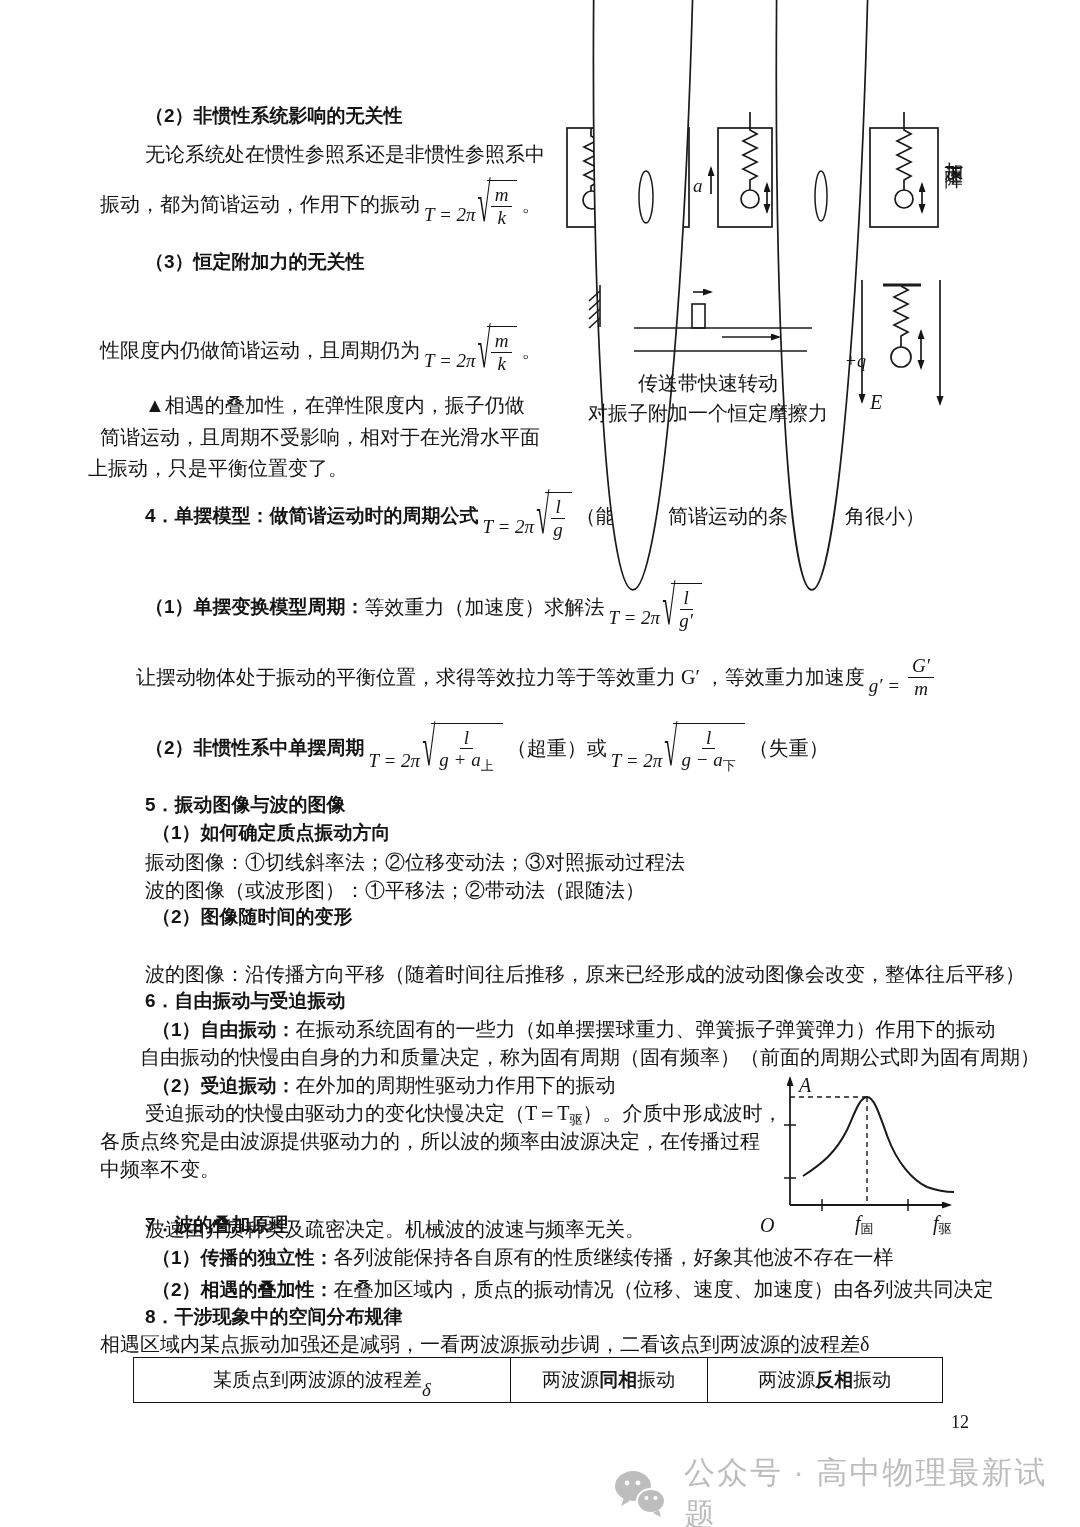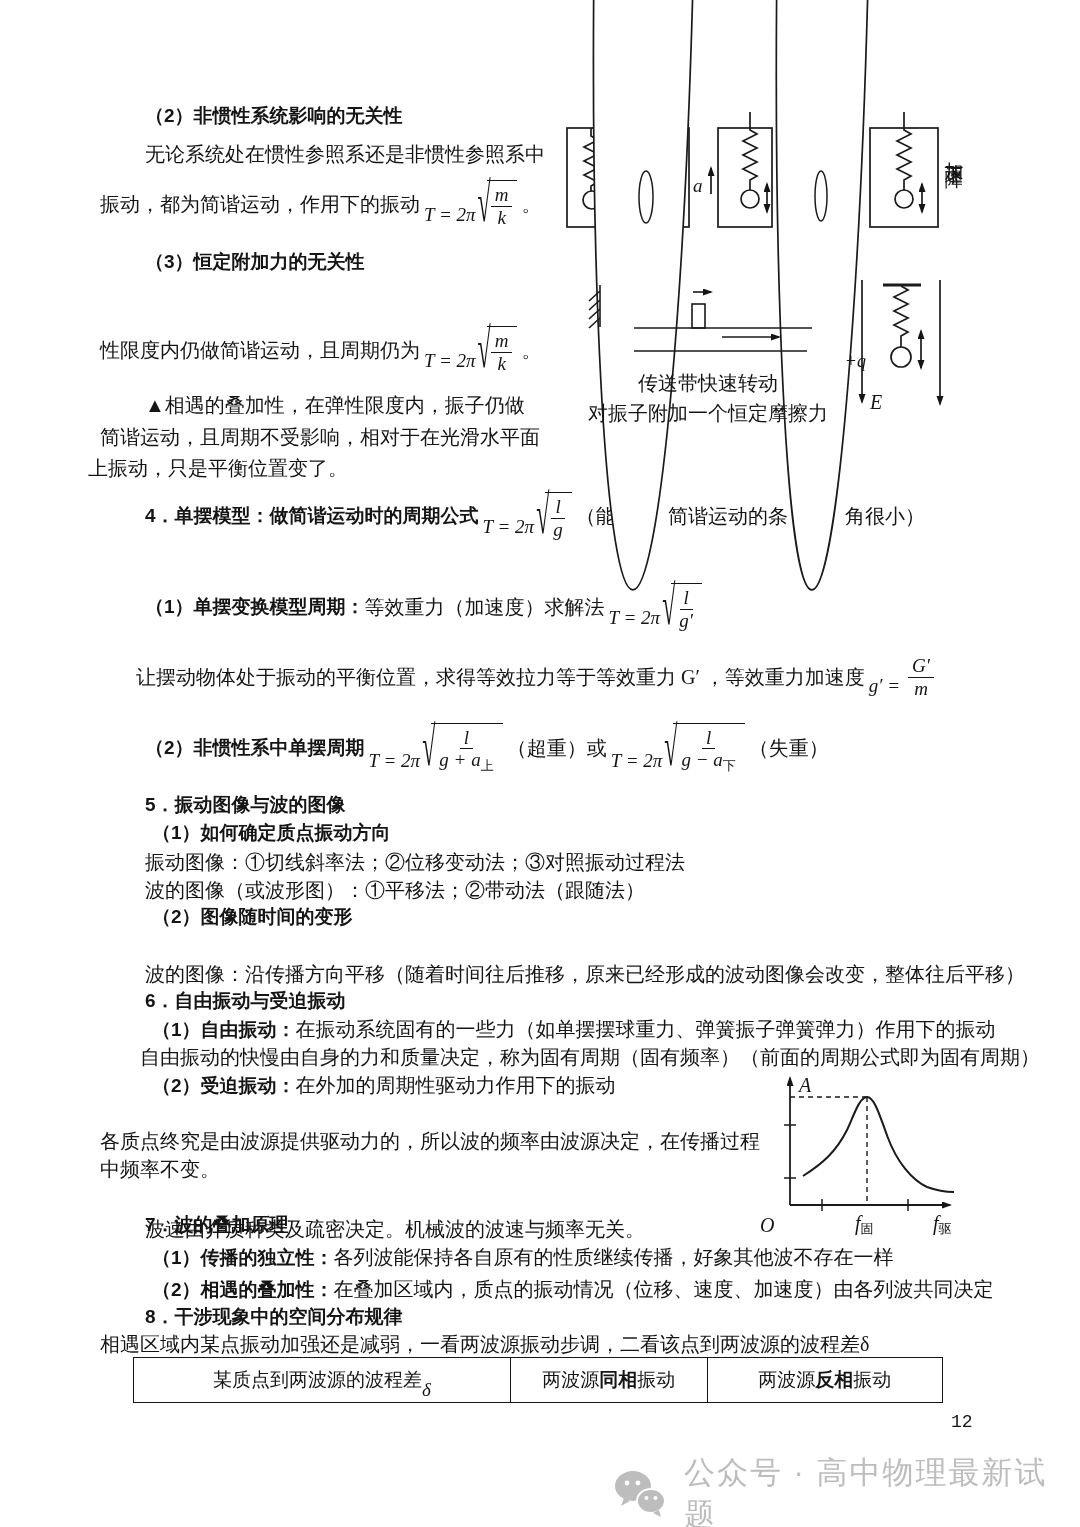--- a/index.html
+++ b/index.html
@@ -18,21 +18,21 @@
   .de{padding:0 4px;}
   .sb{font-size:13px;font-style:normal;vertical-align:-4px;}
   .gap{display:inline-block;width:8px;}
   .vtext{position:absolute;left:941px;top:146px;writing-mode:vertical-rl;font-size:19px;
          letter-spacing:3px;z-index:1;}
   .tbl{position:absolute;left:133px;top:1357px;width:810px;height:46px;display:flex;
        border:1.7px solid #151515;box-sizing:border-box;z-index:1;}
   .tc{display:flex;align-items:center;justify-content:center;font-size:19px;box-sizing:border-box;}
   .tc+.tc{border-left:1.7px solid #151515;}
   .tc .b{font-family:"Liberation Sans","DejaVu Sans",sans-serif;font-weight:700;}
-  .pn{position:absolute;left:951px;top:1412px;font-size:18px;z-index:1;font-family:Liberation Mono, monospace;}
+  .pn{position:absolute;left:951px;top:1412px;font-size:18px;z-index:1;}
   .wm{position:absolute;left:612px;top:1452px;display:flex;align-items:center;gap:14px;
       color:#bdbdbd;z-index:1;}
   .wm-text{font-size:31px;font-family:"Liberation Sans","DejaVu Sans",sans-serif;letter-spacing:2px;}
   svg.overlay{position:absolute;left:0;top:0;z-index:5;pointer-events:none;}
   .it{font-style:italic;margin-top:20px;}
 </style>
 </head>
 <body>
 
 <div class="page">
@@ -153,20 +153,23 @@
   <div class="tl hd" style="left:152px;top:905px">（2）图像随时间的变形</div>
   <div class="tl" style="left:145px;top:961px">波的图像：沿传播方向平移（随着时间往后推移，原来已经形成的波动图像会改变，整体往后平移）</div>
 
   <div class="tl hd" style="left:145px;top:989px">6．自由振动与受迫振动</div>
   <div class="tl" style="left:152px;top:1016px">
     <span class="hd">（1）自由振动：</span><span>在振动系统固有的一些力（如单摆摆球重力、弹簧振子弹簧弹力）作用下的振动</span>
   </div>
   <div class="tl" style="left:140px;top:1044px">自由振动的快慢由自身的力和质量决定，称为固有周期（固有频率）（前面的周期公式即为固有周期）</div>
   <div class="tl" style="left:152px;top:1072px">
     <span class="hd">（2）受迫振动：</span><span>在外加的周期性驱动力作用下的振动</span>
+  </div>
+  <div class="tl" style="left:145px;top:1100px">
+    <span class="it" style="font-style:normal">受迫振动的快慢由驱动力的变化快慢决定（T＝T</span><span class="sb">驱</span><span>）。介质中形成波时，</span>
   </div>
   <div class="tl" style="left:100px;top:1128px">各质点终究是由波源提供驱动力的，所以波的频率由波源决定，在传播过程</div>
   <div class="tl" style="left:100px;top:1156px">中频率不变。</div>
   <div class="tl" style="left:145px;top:1216px">波速由介质种类及疏密决定。机械波的波速与频率无关。</div>
 
   <div class="tl hd" style="left:145px;top:1213px">7．波的叠加原理</div>
   <div class="tl" style="left:152px;top:1244px">
     <span class="hd">（1）传播的独立性：</span><span>各列波能保持各自原有的性质继续传播，好象其他波不存在一样</span>
   </div>
   <div class="tl" style="left:152px;top:1276px">

